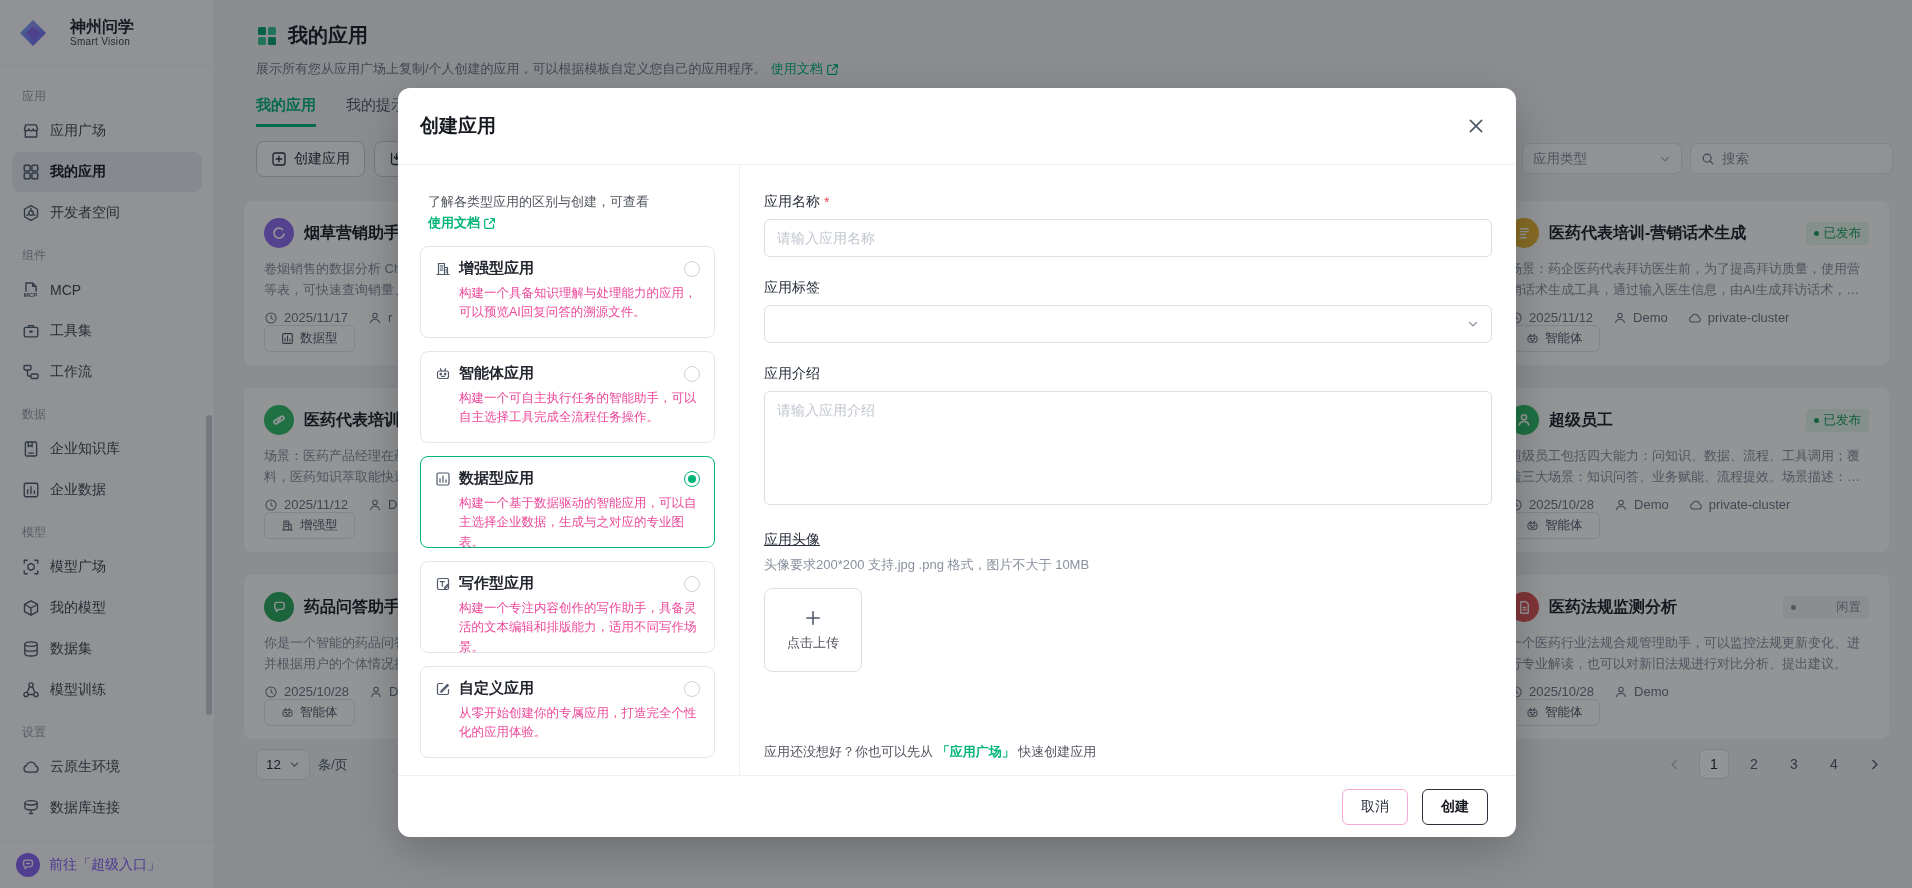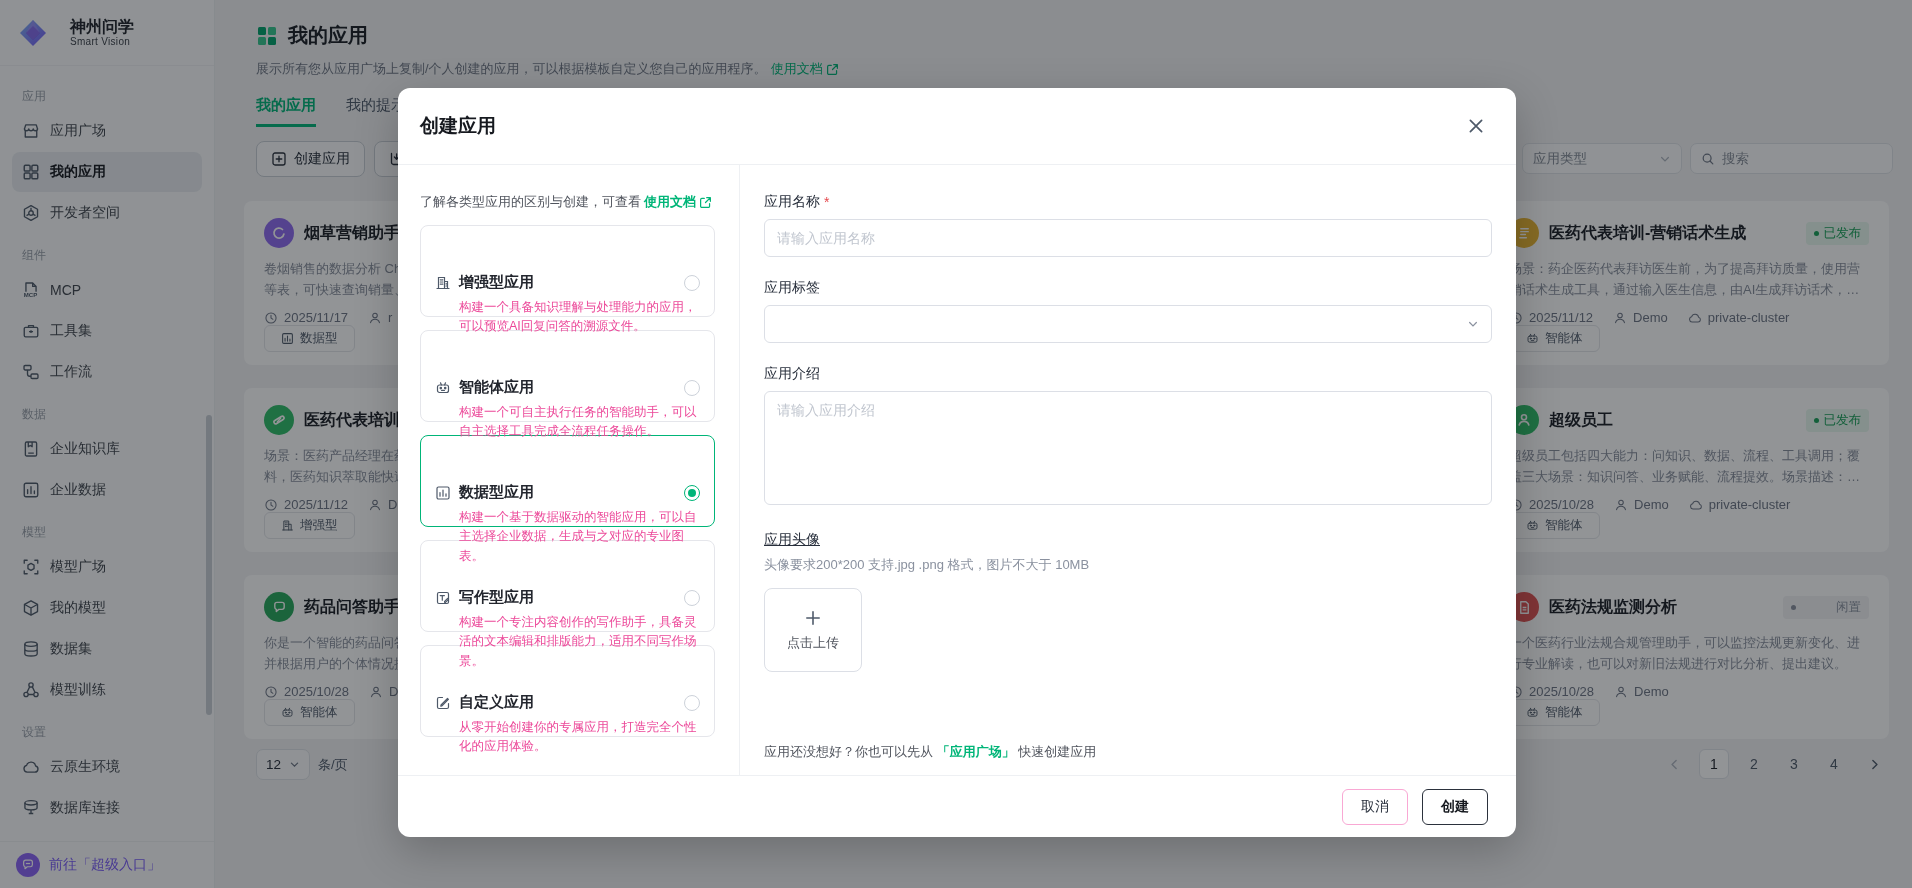--- a/index.html
+++ b/index.html
@@ -65,25 +65,25 @@
   .pg.nav-ar { color:#aeb4bf; }
 
   
   .overlay { position:absolute; inset:0; background:rgba(13,17,23,.45); z-index:40; }
   .modal { position:absolute; left:398px; top:88px; width:1118px; height:749px; background:#fff; border-radius:12px; z-index:50; box-shadow:0 14px 44px rgba(0,0,0,.22); display:flex; flex-direction:column; }
   .m-head { height:77px; flex:0 0 77px; display:flex; align-items:center; justify-content:space-between; padding:0 26px 0 22px; border-bottom:1px solid #eef0f3; }
   .m-title { font-size:19px; font-weight:700; color:#16191f; }
   .m-close { width:28px; height:28px; display:flex; align-items:center; justify-content:center; color:#4e5969; cursor:pointer; border-radius:6px; }
   .m-body { flex:1; display:flex; min-height:0; }
   .m-left { width:342px; flex:0 0 342px; border-right:1px solid #eef0f3; padding:28px 24px 0 22px; }
-  .m-intro { font-size:13px; color:#51555e; display:flex; align-items:center; gap:3px; flex-wrap:wrap; }
+  .m-intro { font-size:13px; color:#51555e; display:flex; align-items:center; gap:3px; flex-wrap:wrap;margin-left:8px; }
   .type-list { margin-top:14px; }
   .type-card { border:1px solid #e5e6eb; border-radius:8px; padding:12px 14px; margin-bottom:13px; height:92px; cursor:pointer; background:#fff; }
   .type-card.sel { border-color:#00b578; }
-  .tc-head { display:flex; align-items:center; gap:8px;margin-top:35px; }
+  .tc-head { display:flex; align-items:center; gap:8px; }
   .tc-ic { color:#4e5969; flex:0 0 16px; }
   .tc-name { font-size:15px; font-weight:700; color:#23262e; flex:1; }
   .radio { width:16px; height:16px; border:1.5px solid #cdd2da; border-radius:50%; flex:0 0 16px; position:relative; }
   .radio.checked { border-color:#00b578; }
   .radio.checked::after { content:""; position:absolute; left:50%; top:50%; width:8px; height:8px; margin:-4px 0 0 -4px; border-radius:50%; background:#00b578; }
   .tc-desc { margin-top:6px; padding-left:24px; font-size:12.5px; line-height:1.55; color:#ec4899; }
   .m-right { flex:1; padding:28px 24px 0; position:relative; min-width:0; }
   .f-label { font-size:14px; color:#272e3b; margin-bottom:8px; display:flex; align-items:center; gap:4px; }
   .req { color:#e5484d; }
   .f-input { width:100%; height:38px; border:1px solid #dcdfe6; border-radius:6px; padding:0 12px; font-size:14px; color:#272e3b; outline:none; background:#fff; font-family:inherit; }

